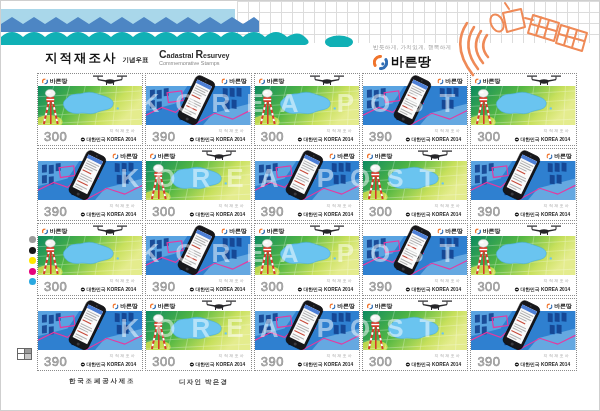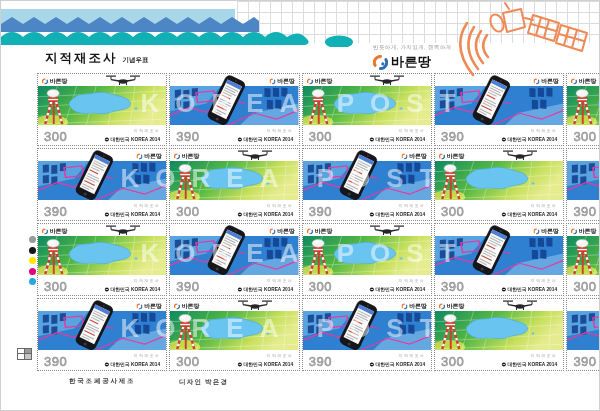--- a/index.html
+++ b/index.html
@@ -25,21 +25,21 @@
   .slogan{position:absolute;left:372px;top:43px;font-size:5.5px;color:#9a9a9a;letter-spacing:.4px;z-index:3;}
   .brand{position:absolute;left:372px;top:52px;display:flex;align-items:center;gap:3px;z-index:3;}
   .brand .brand-label{font-size:13px;font-weight:900;color:#101010;letter-spacing:.5px;}
   .brand svg{width:15px;height:15px;}
 
   
   .sheet{position:absolute;left:35px;top:71px;width:528px;height:300px;display:grid;
          grid-template-columns:repeat(5,1fr);grid-template-rows:repeat(4,1fr);z-index:1;}
   .stamp{position:relative;margin:1px;border:1.5px dotted #8a8a8a;background:#fff;
          display:flex;flex-direction:column;box-sizing:border-box;}
-  .strip{background:#fff;z-index:1;gap:24px;}
+  .strip{background:#fff;z-index:1;}
   .strip.top{height:11px;display:flex;align-items:center;padding:1px 4px 0;}
   .type-survey .strip.top{justify-content:flex-start;}
   .type-phone  .strip.top{justify-content:flex-end;}
   .mini-brand{display:flex;align-items:center;gap:2px;font-size:7px;font-weight:800;color:#111;
               transform:scale(.85);white-space:nowrap;}
   .type-survey .mini-brand{transform-origin:left center;}
   .type-phone  .mini-brand{transform-origin:right center;}
   .mini-brand svg{width:7px;height:7px;}
   .art{flex:1;position:relative;overflow:hidden;}
   .art svg{position:absolute;inset:0;width:100%;height:100%;}
@@ -113,20 +113,24 @@
       <path d="M30,34 Q22,46 31,56"></path>
       <path d="M24,30 Q13,46 26,62"></path>
       <path d="M17,26 Q4,46 21,68"></path>
       <path d="M10,22 Q-6,46 16,74"></path>
     </g>
   </svg>
 
   <div class="title-ko">
     <span class="main">지적재조사</span><span class="sub">기념우표</span>
   </div>
+  <div class="title-en">
+    <div class="row1"><span class="cap">Cadastral</span> <span class="cap">Resurvey</span></div>
+    <div class="row2">Commemorative Stamps</div>
+  </div>
   <div class="slogan">반듯하게, 가치있게, 행복하게</div>
   <div class="brand">
     <svg viewBox="0 0 16 16" fill="none">
       <path d="M8,1.5 A6.5,6.5 0 0 0 2.2,11" style="stroke:var(--brand_orange)" stroke-width="3.2" stroke-linecap="round"></path>
       <path d="M8,14.5 A6.5,6.5 0 0 0 13.8,5" style="stroke:var(--brand_blue)" stroke-width="3.2" stroke-linecap="round"></path>
       <circle cx="10.5" cy="9.5" r="1.7" style="fill:var(--brand_blue)"></circle>
     </svg>
     <span class="brand-label">바른땅</span>
   </div>
 

